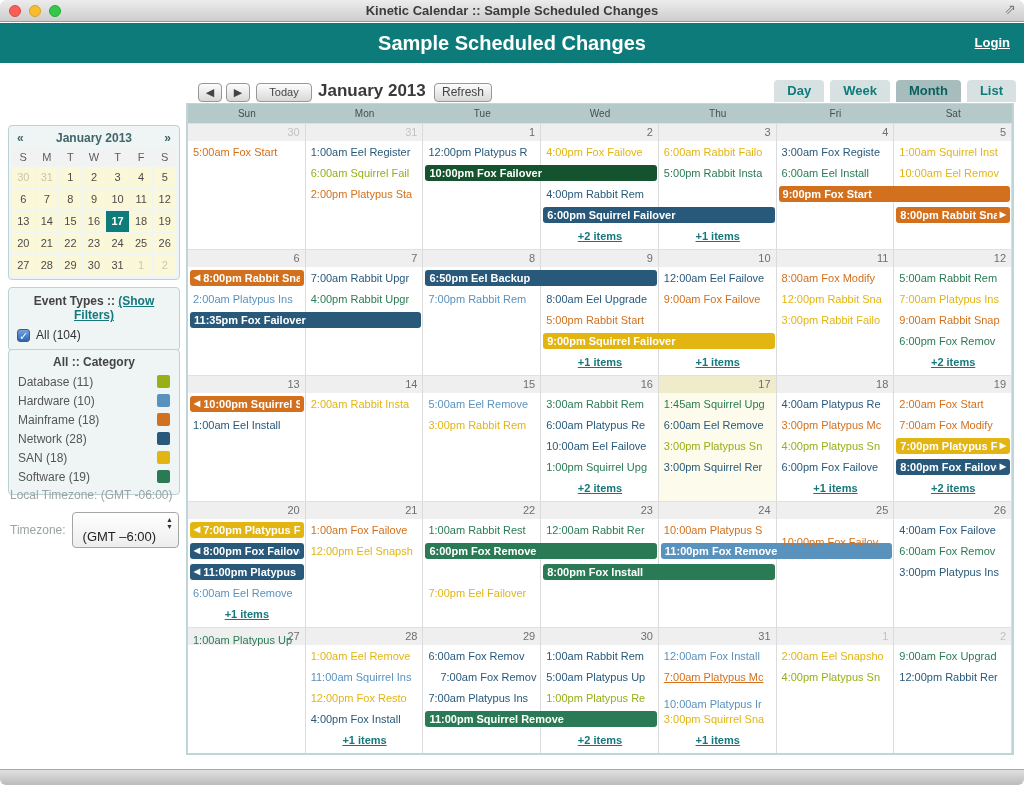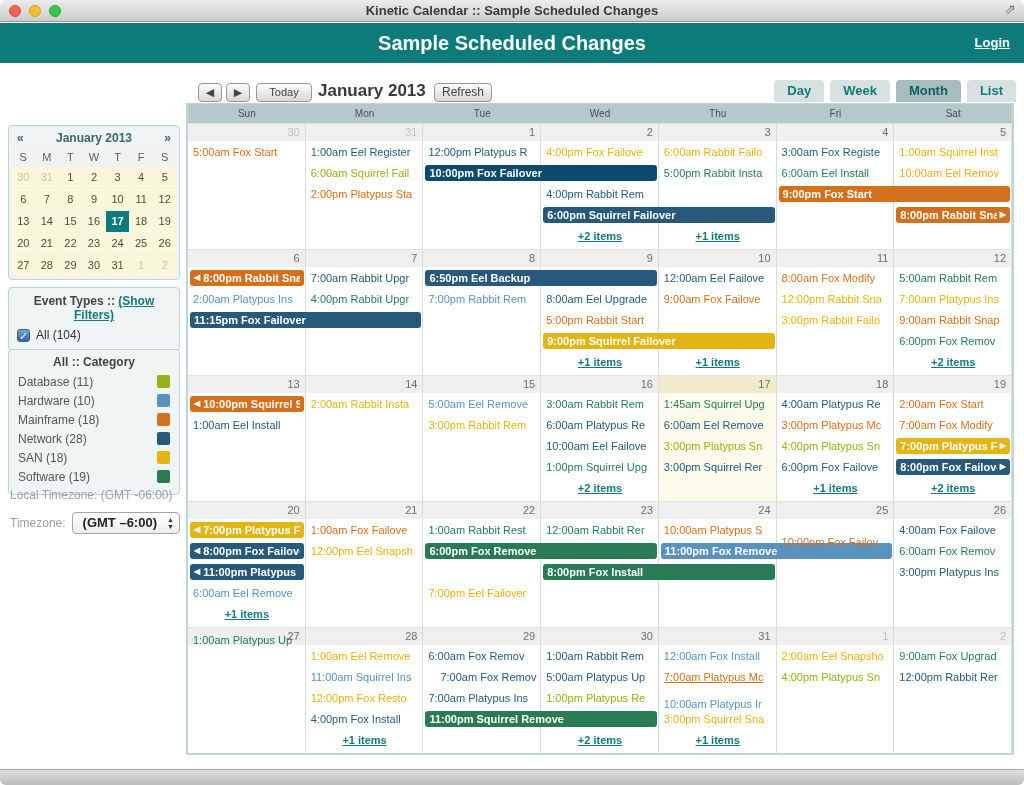--- a/index.html
+++ b/index.html
@@ -88,22 +88,22 @@
     text-align:center; cursor:pointer; }
 
   #category-box { top:349px; padding:5px 9px 8px; }
   .cat-title { text-align:center; font-size:12px; font-weight:bold; color:#444; margin-bottom:3px; }
   .cat-row { display:flex; justify-content:space-between; align-items:center; height:19px; font-size:12px; color:#555; }
   .swatch { width:13px; height:13px; border-radius:2px; }
 
   .local-tz { position:absolute; left:10px; top:488px; font-size:12px; color:#9AA4A4; }
   .tz-row { position:absolute; left:10px; top:512px; font-size:12px; color:#9AA4A4; display:flex; align-items:center; }
   .tz-select { margin-left:6px; position:relative; border:1px solid #A5A5A5; border-radius:4px;
-    background:linear-gradient(#FFFFFF,#EDEDED); padding:2px 22px 3px 10px; font-size:13px;
-    font-weight:bold; color:#222; cursor:pointer; }
+    background:linear-gradient(#FFFFFF,#EDEDED); padding:16px 22px 3px 10px; font-size:13px;
+    font-weight:normal; color:#222; cursor:pointer; }
   .tz-arrows { position:absolute; right:5px; top:3px; font-size:7px; color:#333; line-height:7px; }
 
   
   .bottombar { position:absolute; left:0; right:0; bottom:0; height:16px;
     background:linear-gradient(#E0E0E0,#BBBBBB); border-top:1px solid #A8A8A8;
     border-radius:0 0 6px 6px; }
 </style>
 </head>
 <body>
 
@@ -182,21 +182,21 @@
             <div class="band">
               <span class="num">5</span>
             </div>
           </div>
           <div class="ev ev-text" style="color: rgb(210, 112, 29); left: 0%; width: 14.2857%; top: 20px;">5:00am Fox Start</div>
           <div class="ev ev-text" style="color: rgb(40, 89, 123); left: 14.2857%; width: 14.2857%; top: 20px;">1:00am Eel Register</div>
           <div class="ev ev-text" style="color: rgb(150, 176, 22); left: 14.2857%; width: 14.2857%; top: 41px;">6:00am Squirrel Fail</div>
           <div class="ev ev-text" style="color: rgb(210, 112, 29); left: 14.2857%; width: 14.2857%; top: 62px;">2:00pm Platypus Sta</div>
           <div class="ev ev-text" style="color: rgb(40, 89, 123); left: 28.5714%; width: 14.2857%; top: 20px;">12:00pm Platypus R</div>
           <div class="ev ev-barwrap" style="left: 28.5714%; width: 28.5714%; top: 41px;">
-            <div class="bar-inner" style="background: #0c4a6e;">
+            <div class="bar-inner" style="background: #14532d;">
               <span class="bar-label">10:00pm Fox Failover</span>
             </div>
           </div>
           <div class="ev ev-text" style="color: rgb(226, 181, 19); left: 42.8571%; width: 14.2857%; top: 20px;">4:00pm Fox Failove</div>
           <div class="ev ev-text" style="color: rgb(40, 89, 123); left: 42.8571%; width: 14.2857%; top: 62px;">4:00pm Rabbit Rem</div>
           <div class="ev ev-barwrap" style="left: 42.8571%; width: 28.5714%; top: 83px;">
             <div class="bar-inner" style="background: rgb(40, 89, 123);">
               <span class="bar-label">6:00pm Squirrel Failover</span>
             </div>
           </div>
@@ -258,21 +258,21 @@
           </div>
           <div class="ev ev-barwrap" style="left: 0%; width: 14.2857%; top: 20px;">
             <div class="bar-inner" style="background: rgb(210, 112, 29);">
               <span class="tri left">◀</span>
               <span class="bar-label">8:00pm Rabbit Snap</span>
             </div>
           </div>
           <div class="ev ev-text" style="color: rgb(90, 146, 190); left: 0%; width: 14.2857%; top: 41px;">2:00am Platypus Ins</div>
           <div class="ev ev-barwrap" style="left: 0%; width: 28.5714%; top: 62px;">
             <div class="bar-inner" style="background: rgb(40, 89, 123);">
-              <span class="bar-label">11:15pm Fox Failover</span>
+              <span class="bar-label">11:35pm Fox Failover</span>
             </div>
           </div>
           <div class="ev ev-text" style="color: rgb(40, 89, 123); left: 14.2857%; width: 14.2857%; top: 20px;">7:00am Rabbit Upgr</div>
           <div class="ev ev-text" style="color: rgb(42, 123, 85); left: 14.2857%; width: 14.2857%; top: 41px;">4:00pm Rabbit Upgr</div>
           <div class="ev ev-barwrap" style="left: 28.5714%; width: 28.5714%; top: 20px;">
             <div class="bar-inner" style="background: rgb(40, 89, 123);">
               <span class="bar-label">6:50pm Eel Backup</span>
             </div>
           </div>
           <div class="ev ev-text" style="color: rgb(90, 146, 190); left: 28.5714%; width: 14.2857%; top: 41px;">7:00pm Rabbit Rem</div>

